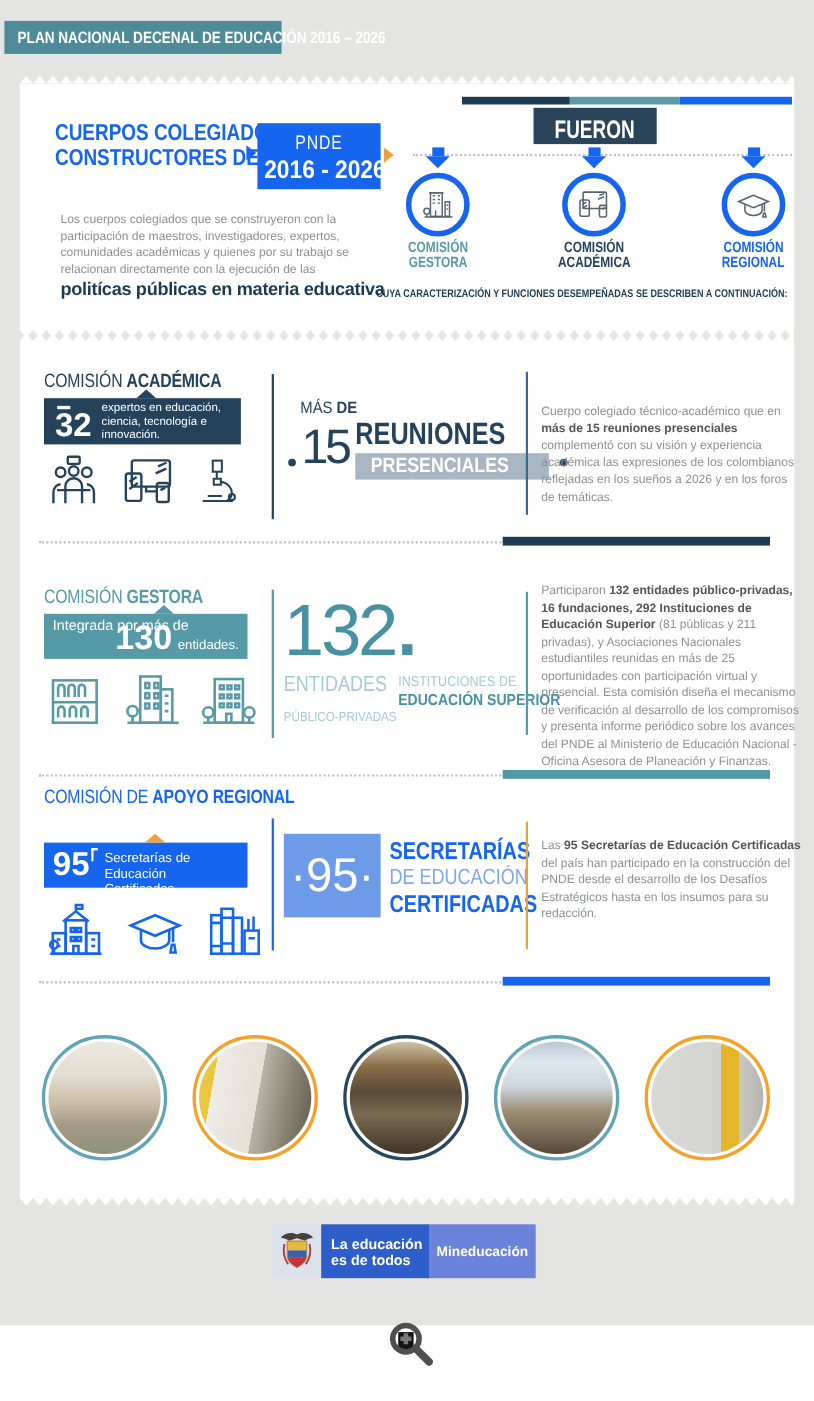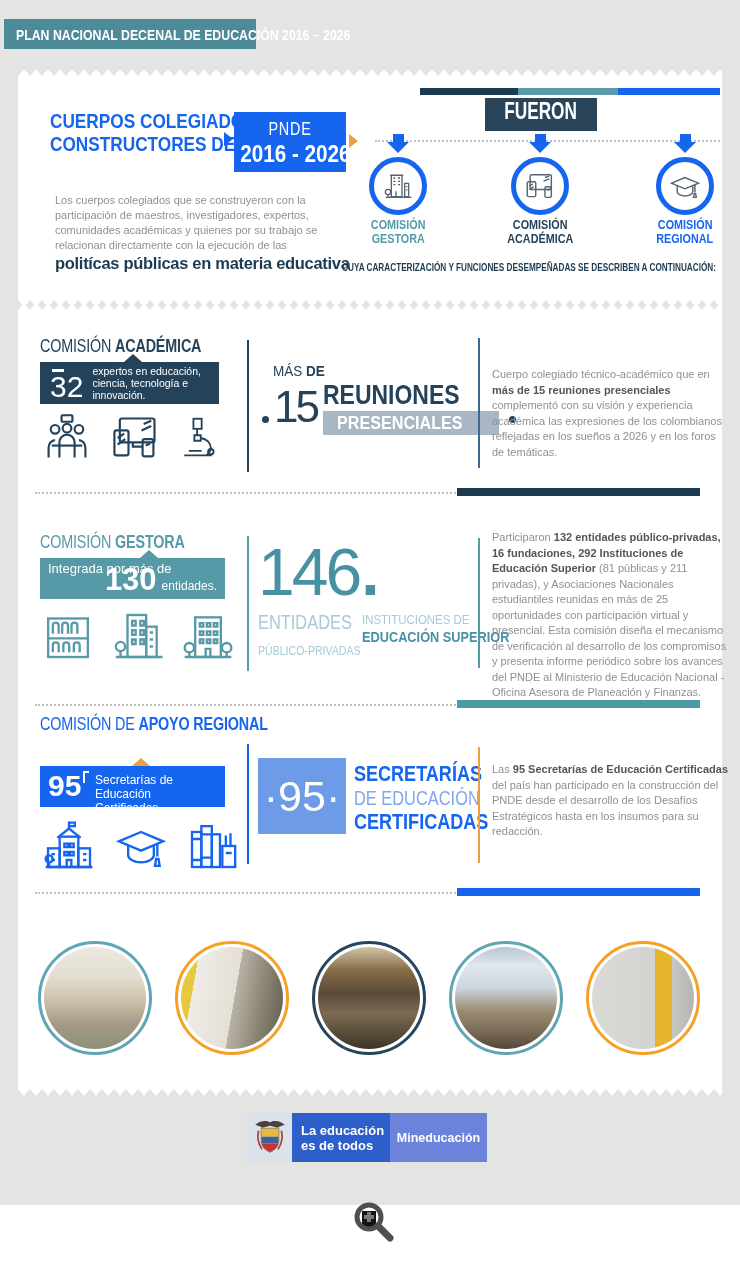--- a/index.html
+++ b/index.html
@@ -33,21 +33,21 @@
   .tribar i{display:block;height:7px}
   .intro-title{left:32px;top:33px;color:var(--blue);font-weight:bold;font-size:21px;line-height:23px}
   .chev{width:0;height:0;border-top:7px solid transparent;border-bottom:7px solid transparent}
   .chev.b{border-left:9px solid var(--blue)}
   .chev.o{border-left:9px solid var(--orange)}
   .pnde-box{left:216px;top:36px;width:112px;height:60px;background:var(--blue);color:#fff;text-align:center;padding-top:7px}
   .pnde-box .l1{font-size:18px;letter-spacing:1px}
   .pnde-box .l2{font-size:23px;font-weight:bold;margin-top:1px}
   .intro-par{left:37px;top:117px;width:310px;font-size:11px;line-height:15px;color:var(--graytext)}
   .intro-par .big{font-size:16.5px;font-weight:bold;color:var(--darknavy);margin-top:3px;letter-spacing:-.3px}
-  .fueron{left:467px;top:22px;width:112px;height:33px;background:var(--fueron);color:#fff;font-weight:bold;font-size:23px;display:flex;align-items:flex-start;justify-content:center}
+  .fueron{left:467px;top:22px;width:112px;height:33px;background:var(--fueron);color:#fff;font-weight:bold;font-size:23px;display:flex;align-items:flex-end;justify-content:center}
   .dotline{left:357px;top:64px;width:345px;border-top:2px dotted #c2c2c2}
   .darrow{width:22px;text-align:center}
   .darrow .stem{display:block;width:11px;height:8px;background:var(--blue);margin:0 auto}
   .darrow .head{display:block;width:0;height:0;margin:0 auto;border-left:11px solid transparent;border-right:11px solid transparent;border-top:11px solid var(--blue)}
   .ccircle{width:58px;height:58px;border:5px solid var(--blue);border-radius:50%;background:#fff;display:flex;align-items:center;justify-content:center;color:#55646f}
   .clabel{width:110px;text-align:center;font-weight:bold;font-size:13.5px;line-height:13.5px}
   .footnote{right:6px;top:186px;color:var(--darknavy);font-weight:bold;font-size:10px;text-align:right}
 
   
   .sec-h{font-size:17.5px;letter-spacing:-.2px}
@@ -60,21 +60,21 @@
   .par b{color:#54555b}
   .dotsep{border-top:2px dotted #c2c2c2}
   .bar{height:8px}
   .iconrow{display:flex;gap:14px;align-items:flex-end}
   .iconrow svg{display:block}
 
   
   .hA{left:22px;top:26px;color:var(--navy)}
   .boxA{left:22px;top:52px;width:179px;height:42px;background:var(--navy);display:flex;align-items:center;padding:4px 8px 4px 10px;position:absolute}
   .boxA .dash{position:absolute;left:12px;top:7px;width:12px;height:3px;background:#fff}
-  .boxA .num{font-size:30px;font-weight:normal;color:#fff;margin-right:9px;margin-top:8px}
+  .boxA .num{font-size:30px;font-weight:bold;color:#fff;margin-right:9px;margin-top:8px}
   .boxA .lbl{font-size:10.5px;line-height:12px;color:#fff}
   .masde{left:255px;top:52px;color:var(--navy);font-size:15px}
   .bigA{left:244px;top:68px;display:flex;align-items:center}
   .bigA .dot{width:7px;height:7px;border-radius:50%;background:var(--navy);margin:26px 5px 0 0}
   .bigA .n{font-size:44px;font-weight:400;color:var(--navy);line-height:56px;letter-spacing:-3px}
   .bigA .col{margin-left:6px;margin-top:4px}
   .bigA .w{font-size:28px;font-weight:bold;color:var(--navy);line-height:26px}
   .bigA .p{background:var(--presbg);color:#fff;font-weight:bold;font-size:19px;padding:1px 14px;margin-top:3px;display:inline-block}
   .bigA .dot2{margin:26px 0 0 10px}
 
@@ -344,21 +344,21 @@
           <circle cx="8" cy="34" r="4"></circle>
           <path d="M8 38v4"></path>
           <circle cx="40" cy="34" r="4"></circle>
           <path d="M40 38v4M4 42h40"></path>
       </svg>
     </div>
     <div class="abs vline" style="left:229px;top:226px;height:135px;background:var(--teal)"></div>
 
     <div class="abs bigB">
       <div class="nums">
-        <span class="n1">146</span>
+        <span class="n1">132</span>
         <span class="pt">.</span>
       </div>
       <div class="labs">
         <div class="c1">
           <div class="a"><span class="cx">ENTIDADES</span></div>
           <div class="b2"><span class="cx" style="transform:scaleX(.88)">PÚBLICO-PRIVADAS</span></div>
         </div>
         <div class="c2">
           <div class="a"><span class="cx" style="transform:scaleX(.88)">INSTITUCIONES DE</span></div>
           <div class="b2"><span class="cx" style="transform:scaleX(.88)">EDUCACIÓN SUPERIOR</span></div>

